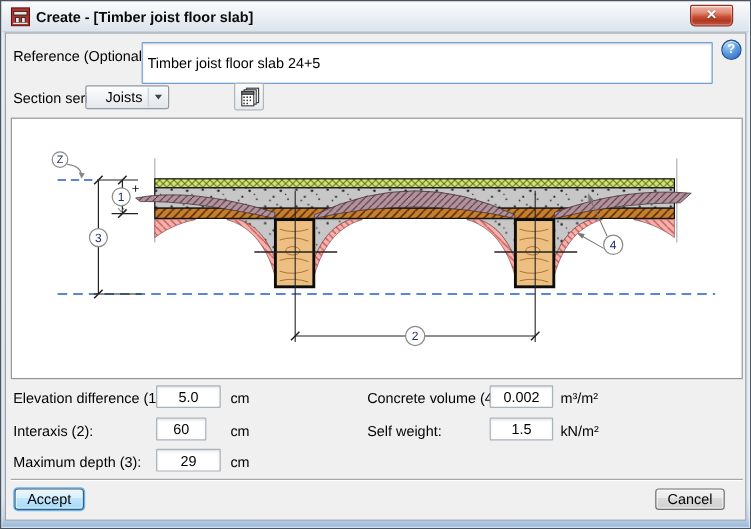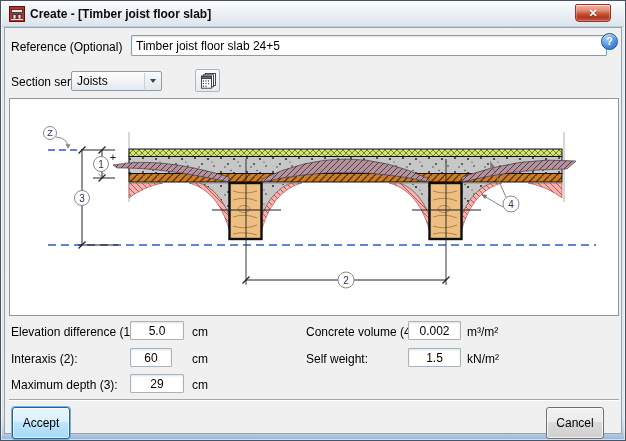--- a/index.html
+++ b/index.html
@@ -28,36 +28,36 @@
   .label{position:absolute;white-space:nowrap;color:#000;}
   .tb{position:absolute;border:1px solid #aab2ba;border-radius:1px;background:#fff;
     font:12px "Liberation Sans",sans-serif;padding:1px 4px;
     box-shadow:inset 0 1px 2px rgba(120,130,140,.25);}
   .tb.num{text-align:center;}
   .tb.ref{border-color:#6fa1d2;}
   .help-btn{position:absolute;left:600px;top:32px;width:17px;height:17px;border-radius:50%;
     border:1px solid #1c4f94;color:#fff;font-weight:bold;font-size:11px;line-height:15px;text-align:center;
     background:radial-gradient(circle at 35% 28%,#a6d1f7 0%,#5d9be0 45%,#1f62bd 100%);
     box-shadow:inset 0 1px 1px rgba(255,255,255,.7);}
-  .combo{position:absolute;left:70px;top:70px;width:91px;height:20px;
+  .combo{position:absolute;left:70px;top:70px;width:70px;height:20px;
     border:1px solid #8e9aa5;border-radius:2px;
     background:linear-gradient(#fdfdfd,#f0f2f4 55%,#e4e8ec);
-    display:flex;align-items:center;padding-left:5px;}
+    display:flex;align-items:center;padding-left:16px;}
   .combo .arrow-zone{position:absolute;right:1px;top:1px;bottom:1px;width:16px;
     border-left:1px solid #c8cfd6;display:flex;align-items:center;justify-content:center;
     background:linear-gradient(#f6f8fa,#e3e8ed);}
   .chev{width:0;height:0;border-left:3.5px solid transparent;border-right:3.5px solid transparent;border-top:4.5px solid #3a4450;}
   .tool-btn{position:absolute;left:194px;top:68px;width:25px;height:23px;
     border:1px solid #aeb6be;border-radius:2px;background:linear-gradient(#f8f9fa,#e8ebee);
     display:flex;align-items:center;justify-content:center;}
   .panel{position:absolute;left:8px;top:97px;width:610px;height:218px;background:#fff;
     border:1px solid #8f959b;}
   .sep{position:absolute;left:8px;top:398px;width:610px;height:2px;
     border-top:1px solid #a6a6a6;border-bottom:1px solid #fff;}
-  .btn{position:absolute;height:32px;font:12px "Liberation Sans",sans-serif;color:#000;
+  .btn{position:absolute;height:18px;font:12px "Liberation Sans",sans-serif;color:#000;
     border:1px solid #707070;border-radius:3px;
     background:linear-gradient(#f2f2f2,#ebebeb 45%,#dbdbdb 46%,#cfcfcf);
     box-shadow:inset 0 0 0 1px rgba(255,255,255,.75);padding:0;}
   .btn.default{border-color:#2c628b;
     box-shadow:0 0 0 1px #6db3e8, inset 0 0 0 1px rgba(255,255,255,.6);
     background:linear-gradient(#eaf6fd,#d9f0fc 45%,#bee6fd 46%,#a7d9f5);}
   .unit{position:absolute;white-space:nowrap;}
   svg text{font-family:"Liberation Sans",sans-serif;}
 </style>
 </head>
@@ -75,21 +75,21 @@
     </svg>
     <span class="title-text">Create - [Timber joist floor slab]</span>
     <div class="close-btn">
       <span>✕</span>
     </div>
   </div>
 
   <div class="client"></div>
 
   <span class="label" style="left:10px;top:39px;">Reference (Optional)</span>
-  <input class="tb ref" style="left: 130px; top: 34px; width: 476px; height: 21px;" type="text" value="Timber joist floor slab 24+5">
+  <input class="tb ref" style="left: 117px; top: 34px; width: 476px; height: 35px;" type="text" value="Timber joist floor slab 24+5">
   <div class="help-btn">
     <span>?</span>
   </div>
 
   <span class="label" style="left:10px;top:74px;">Section series</span>
   <div class="combo">
     <span>Joists</span>
     <span class="arrow-zone">
       <span class="chev"></span>
     </span>

